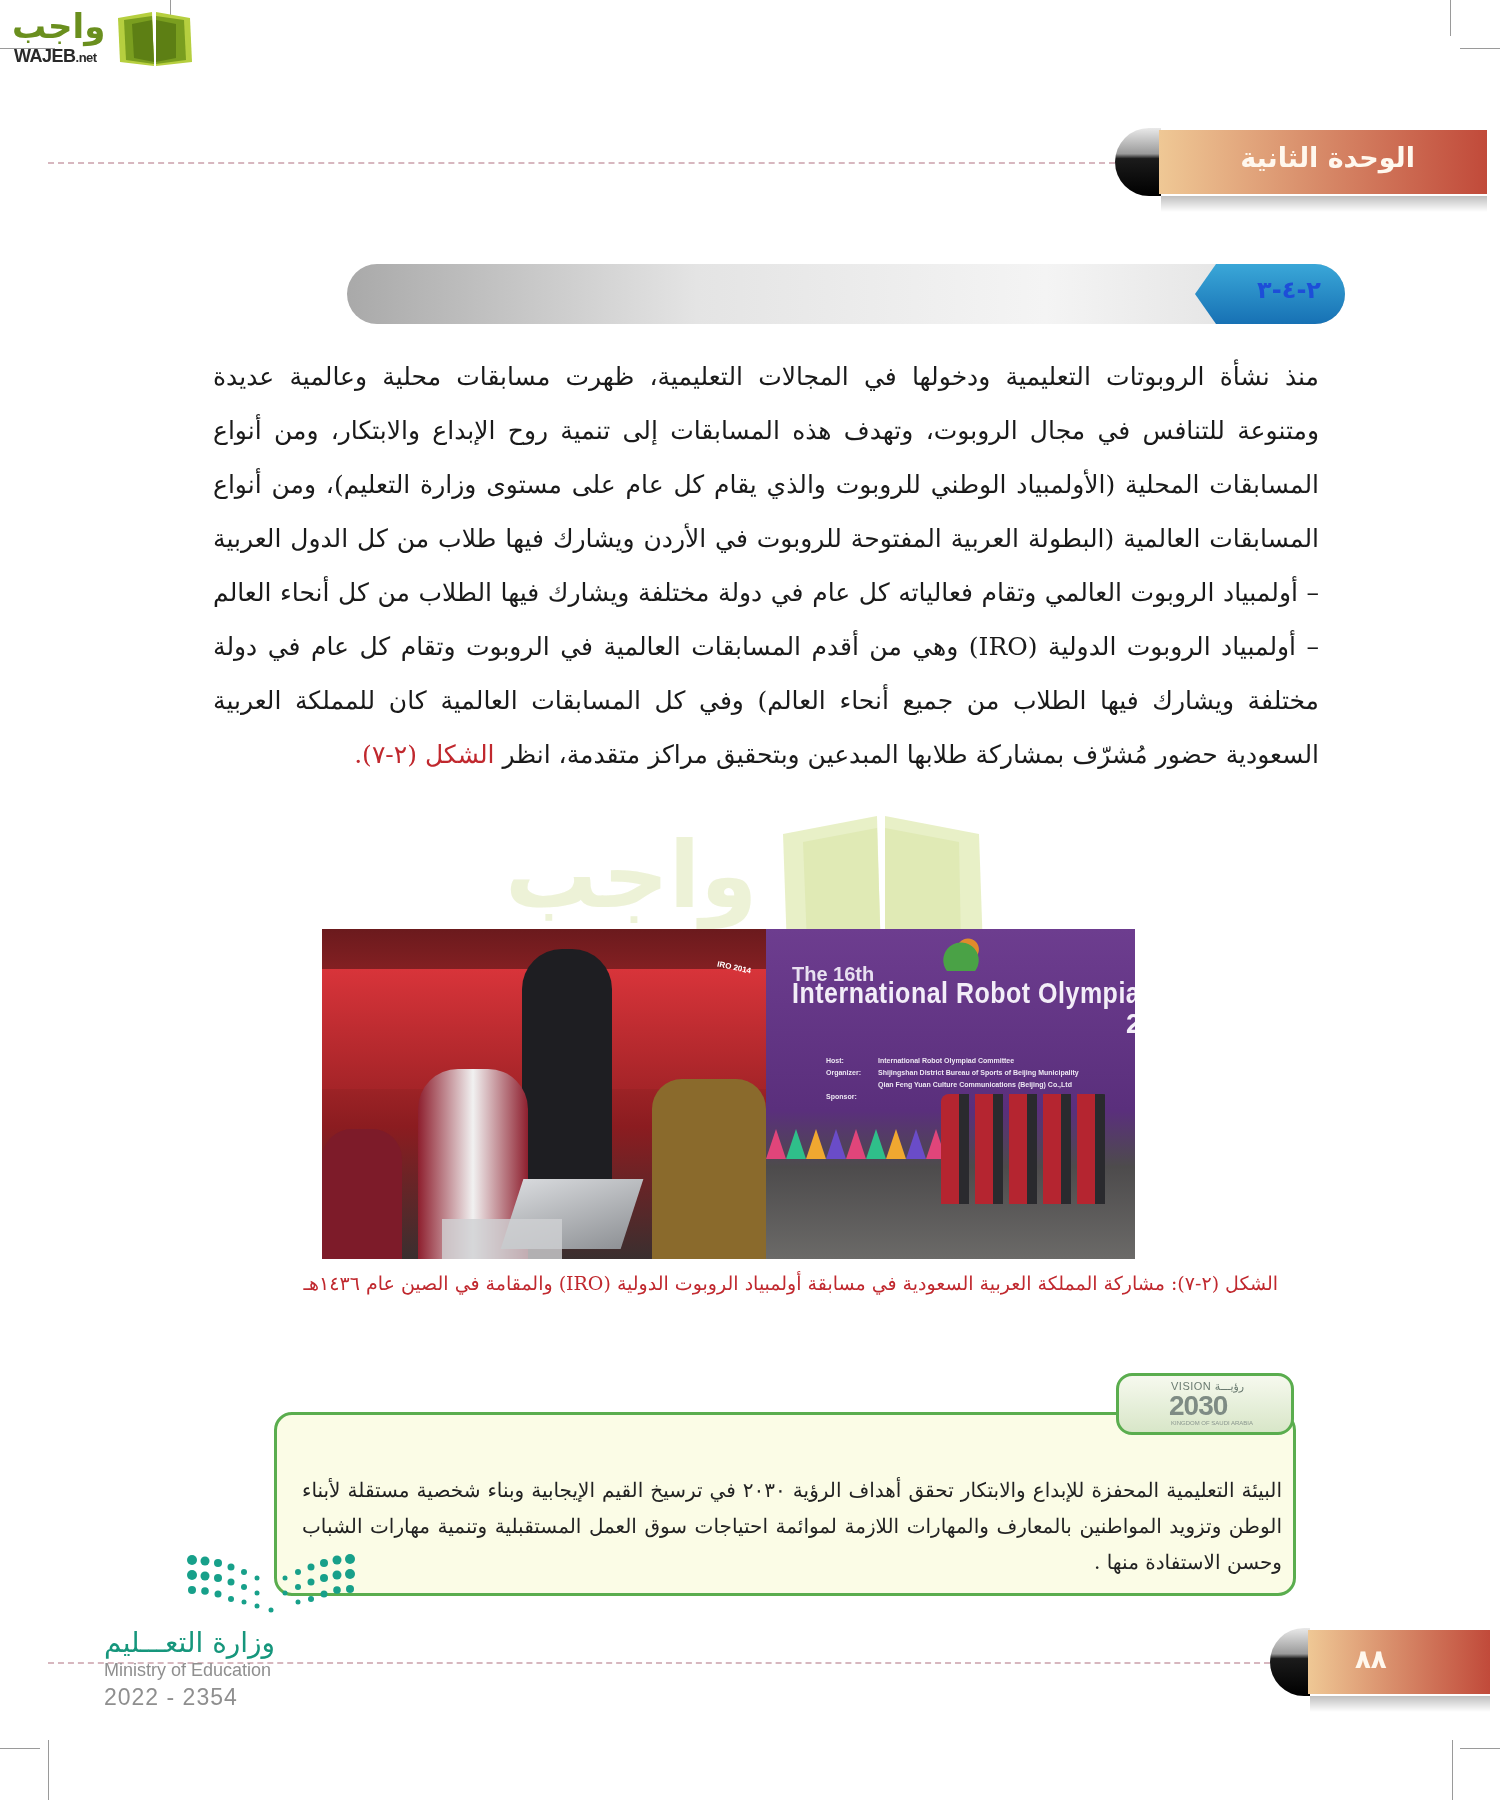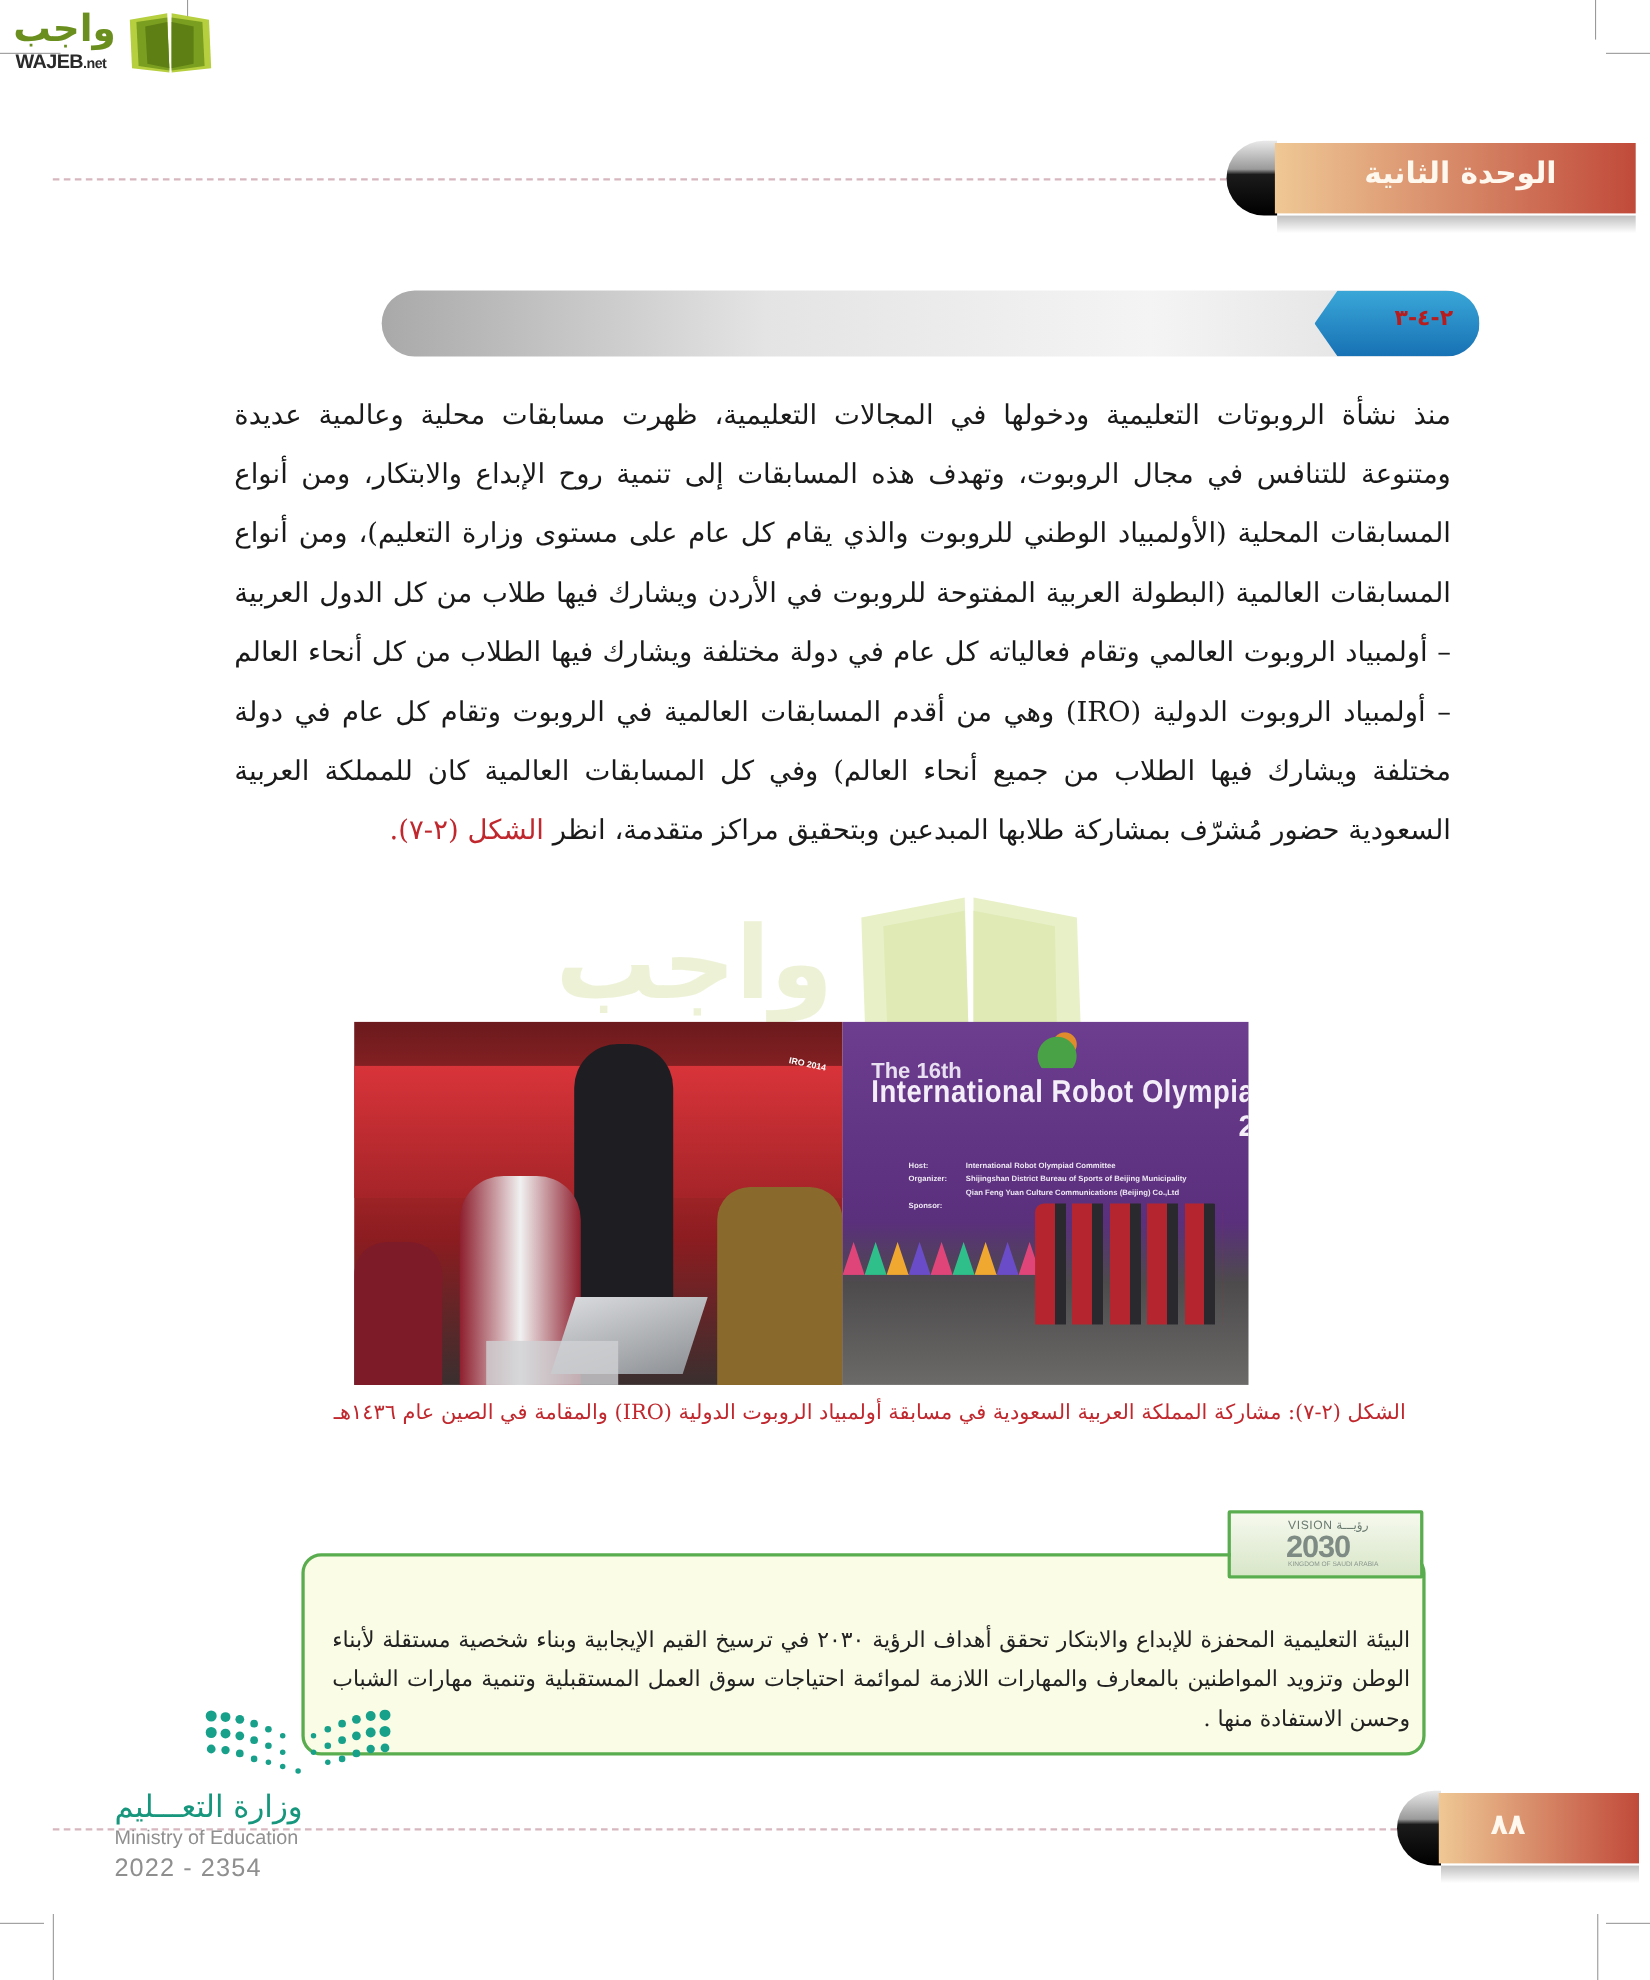--- a/index.html
+++ b/index.html
@@ -21,21 +21,21 @@
     .unit-tab { position: absolute; left: 1115px; top: 128px; width: 372px; height: 68px; }
     .unit-tab .cap { position: absolute; left: 0; top: 0; width: 46px; height: 68px; border-radius: 46px 0 0 46px; background: linear-gradient(180deg, #e9e9e9 0%, #9a9a9a 38%, #1b1b1b 45%, #000 100%); }
     .unit-tab .bar { position: absolute; left: 44px; top: 2px; width: 328px; height: 64px; background: linear-gradient(90deg, #efc895 0%, #d98f6c 45%, #c14a3a 100%); }
     .unit-tab .label { position: absolute; left: 60px; top: 14px; width: 240px; text-align: right; font-size: 27px; font-weight: bold; color: #fff8ee; direction: rtl; }
     .unit-tab .shadow { position: absolute; left: 46px; top: 68px; width: 326px; height: 16px; background: linear-gradient(180deg, rgba(0,0,0,0.25), rgba(0,0,0,0)); }
 
     
     .section-heading { position: absolute; left: 347px; top: 264px; width: 998px; height: 60px; }
     .section-heading .pill { position: absolute; left: 0; top: 0; width: 998px; height: 60px; border-radius: 30px; background: linear-gradient(90deg, #a9a9a9 0%, #e4e4e4 35%, #f4f4f4 70%, #dcdcdc 100%); }
     .section-heading .num-badge { position: absolute; right: 0; top: 0; width: 150px; height: 60px; border-radius: 0 30px 30px 0; background: linear-gradient(180deg, #3aa7d8, #1771b4); clip-path: polygon(14% 0, 100% 0, 100% 100%, 14% 100%, 0 50%); }
-    .section-heading .num { position: absolute; right: 24px; top: 12px; font-size: 20px; font-weight: bold; color: #b91c1c; direction: rtl; }
+    .section-heading .num { position: absolute; right: 24px; top: 12px; font-size: 24px; font-weight: bold; color: #1d4ed8; direction: rtl; }
     .section-heading .title { position: absolute; right: 150px; top: 12px; font-size: 29px; font-weight: bold; color: #1a6aa8; direction: rtl; white-space: nowrap; }
 
     
     .body-text { position: absolute; left: 213px; top: 350px; width: 1106px; direction: rtl; text-align: justify; text-align-last: right; font-family: "DejaVu Serif", serif; font-size: 25px; line-height: 54px; color: #1a1a1a; }
     .body-text .fig-ref { color: #c0282e; }
 
     
     .watermark { position: absolute; left: 505px; top: 812px; width: 490px; height: 150px; opacity: 0.55; }
     .watermark .word { position: absolute; left: 0; top: 10px; font-size: 92px; font-weight: bold; color: #dfe8b8; direction: rtl; }
     .watermark .book { position: absolute; left: 268px; top: 0; width: 220px; height: 150px; }
@@ -50,21 +50,21 @@
     .banner-pre { position: absolute; left: 26px; top: 34px; font-family: "Liberation Sans", sans-serif; font-weight: bold; font-size: 20px; color: #e8e0f0; }
     .banner-year { position: absolute; left: 360px; top: 80px; font-family: "Liberation Sans", sans-serif; font-weight: bold; font-size: 27px; color: #f3eef8; }
     .banner-lines { position: absolute; left: 60px; top: 126px; font-family: "Liberation Sans", sans-serif; font-size: 7px; font-weight: bold; color: #ece6f2; line-height: 12px; white-space: nowrap; }
     .banner-lines span.k { display: inline-block; width: 52px; }
 
     
     .caption { position: absolute; left: 258px; top: 1272px; width: 1020px; direction: rtl; text-align: right; font-family: "DejaVu Serif", serif; font-size: 19px; color: #c0282e; white-space: nowrap; }
 
     
     .vision-box { position: absolute; left: 274px; top: 1412px; width: 1022px; height: 184px; border: 3px solid #5aad4e; border-radius: 18px; background: #fbfce6; }
-    .vision-logo { position: absolute; left: 1116px; top: 1373px; width: 178px; height: 62px; border: 3px solid #5aad4e; border-radius: 2px; background: linear-gradient(180deg, #f6f9ee, #d8e6c8); }
+    .vision-logo { position: absolute; left: 1116px; top: 1373px; width: 178px; height: 62px; border: 3px solid #5aad4e; border-radius: 16px; background: linear-gradient(180deg, #f6f9ee, #d8e6c8); }
     .vision-logo .vtxt { position: absolute; left: 52px; top: 4px; font-family: "Liberation Sans", sans-serif; font-size: 11px; color: #6a7a70; letter-spacing: 0.5px; }
     .vision-logo .vnum { position: absolute; left: 50px; top: 14px; font-family: "Liberation Sans", sans-serif; font-size: 28px; font-weight: bold; color: #7e8b84; letter-spacing: -1px; }
     .vision-logo .vsub { position: absolute; left: 52px; top: 44px; font-family: "Liberation Sans", sans-serif; font-size: 6px; color: #8a968e; }
     .vision-text { position: absolute; left: 302px; top: 1472px; width: 980px; direction: rtl; text-align: justify; text-align-last: right; font-family: "DejaVu Serif", serif; font-size: 20px; line-height: 36px; color: #222; }
 
     
     .moe-dots { position: absolute; left: 186px; top: 1554px; width: 170px; height: 60px; }
     .moe-ar { position: absolute; left: 104px; top: 1626px; font-size: 28px; color: #16967c; direction: rtl; }
     .moe-en { position: absolute; left: 104px; top: 1660px; font-family: "Liberation Sans", sans-serif; font-size: 18px; color: #8f8f8f; }
     .moe-year { position: absolute; left: 104px; top: 1684px; font-family: "Liberation Sans", sans-serif; font-size: 23px; color: #8f8f8f; letter-spacing: 1px; }

